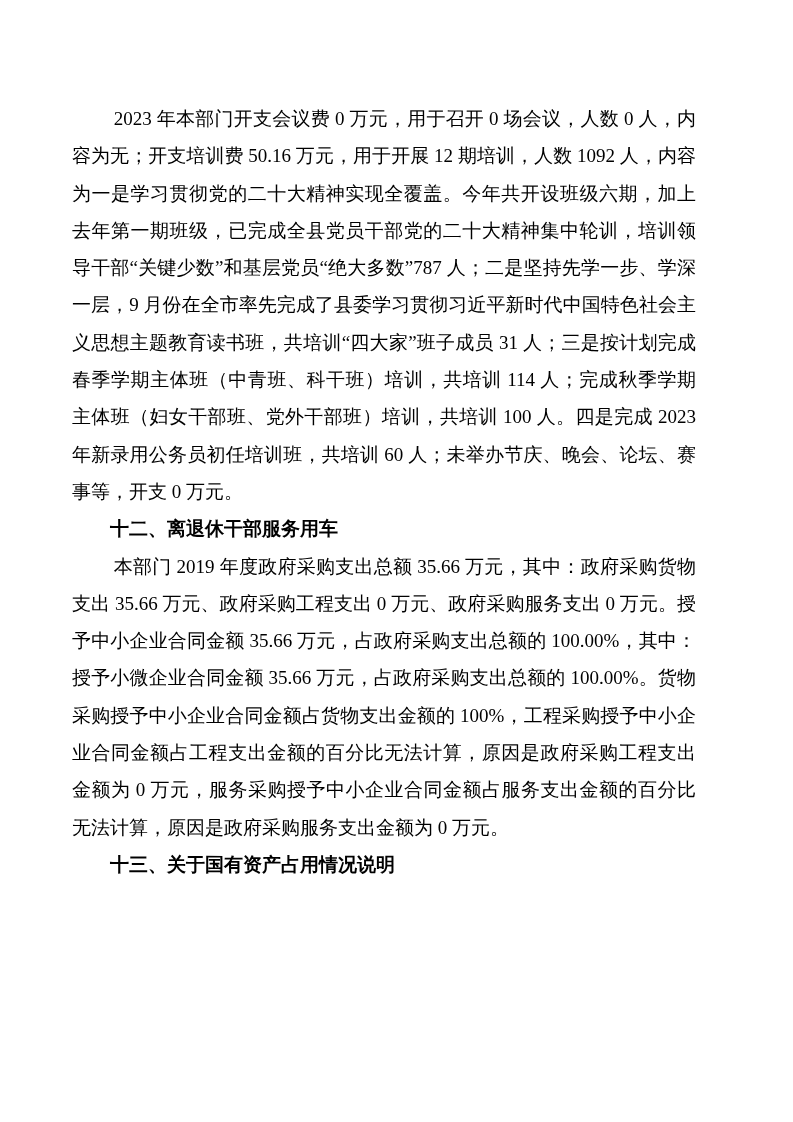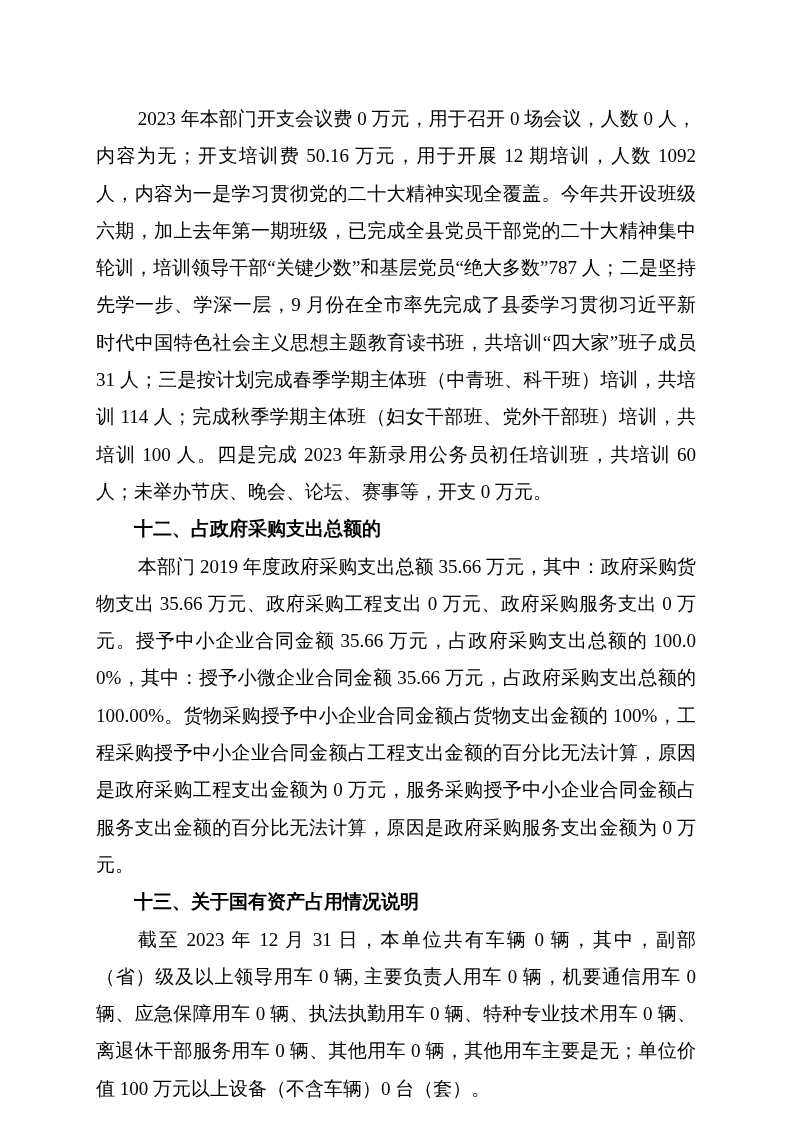--- a/index.html
+++ b/index.html
@@ -12,21 +12,21 @@
     width: 793px;
     height: 1122px;
     background: #ffffff;
     overflow: hidden;
     box-sizing: border-box;
   }
   .content {
     box-sizing: border-box;
     width: 100%;
     height: 100%;
-    padding: 100px 97px 0 96px;
+    padding: 100px 97px 0 72px;
     color: #000000;
     font-family: "Liberation Serif", "DejaVu Serif", serif;
     font-size: 19px;
     line-height: 37.3px;
     text-align: justify;
   }
   .body-paragraph {
     margin: 0;
     text-indent: 2.2em;
     word-break: break-all;
@@ -40,18 +40,17 @@
     line-height: 37.3px;
     text-align: left;
   }
 </style>
 </head>
 <body>
 
 <div class="page">
   <div class="content">
     <p class="body-paragraph">2023 年本部门开支会议费 0 万元，用于召开 0 场会议，人数 0 人，内容为无；开支培训费 50.16 万元，用于开展 12 期培训，人数 1092 人，内容为一是学习贯彻党的二十大精神实现全覆盖。今年共开设班级六期，加上去年第一期班级，已完成全县党员干部党的二十大精神集中轮训，培训领导干部“关键少数”和基层党员“绝大多数”787 人；二是坚持先学一步、学深一层，9 月份在全市率先完成了县委学习贯彻习近平新时代中国特色社会主义思想主题教育读书班，共培训“四大家”班子成员 31 人；三是按计划完成春季学期主体班（中青班、科干班）培训，共培训 114 人；完成秋季学期主体班（妇女干部班、党外干部班）培训，共培训 100 人。四是完成 2023 年新录用公务员初任培训班，共培训 60 人；未举办节庆、晚会、论坛、赛事等，开支 0 万元。</p>
-    <h2 class="section-heading">十二、占政府采购支出总额的</h2>
+    <h2 class="section-heading">十二、离退休干部服务用车</h2>
     <p class="body-paragraph">本部门 2019 年度政府采购支出总额 35.66 万元，其中：政府采购货物支出 35.66 万元、政府采购工程支出 0 万元、政府采购服务支出 0 万元。授予中小企业合同金额 35.66 万元，占政府采购支出总额的 100.00%，其中：授予小微企业合同金额 35.66 万元，占政府采购支出总额的 100.00%。货物采购授予中小企业合同金额占货物支出金额的 100%，工程采购授予中小企业合同金额占工程支出金额的百分比无法计算，原因是政府采购工程支出金额为 0 万元，服务采购授予中小企业合同金额占服务支出金额的百分比无法计算，原因是政府采购服务支出金额为 0 万元。</p>
     <h2 class="section-heading">十三、关于国有资产占用情况说明</h2>
-    <p class="body-paragraph">截至 2023 年 12 月 31 日，本单位共有车辆 0 辆，其中，副部（省）级及以上领导用车 0 辆, 主要负责人用车 0 辆，机要通信用车 0 辆、应急保障用车 0 辆、执法执勤用车 0 辆、特种专业技术用车 0 辆、离退休干部服务用车 0 辆、其他用车 0 辆，其他用车主要是无；单位价值 100 万元以上设备（不含车辆）0 台（套）。</p>
   </div>
 </div>
 
 </body></html>

